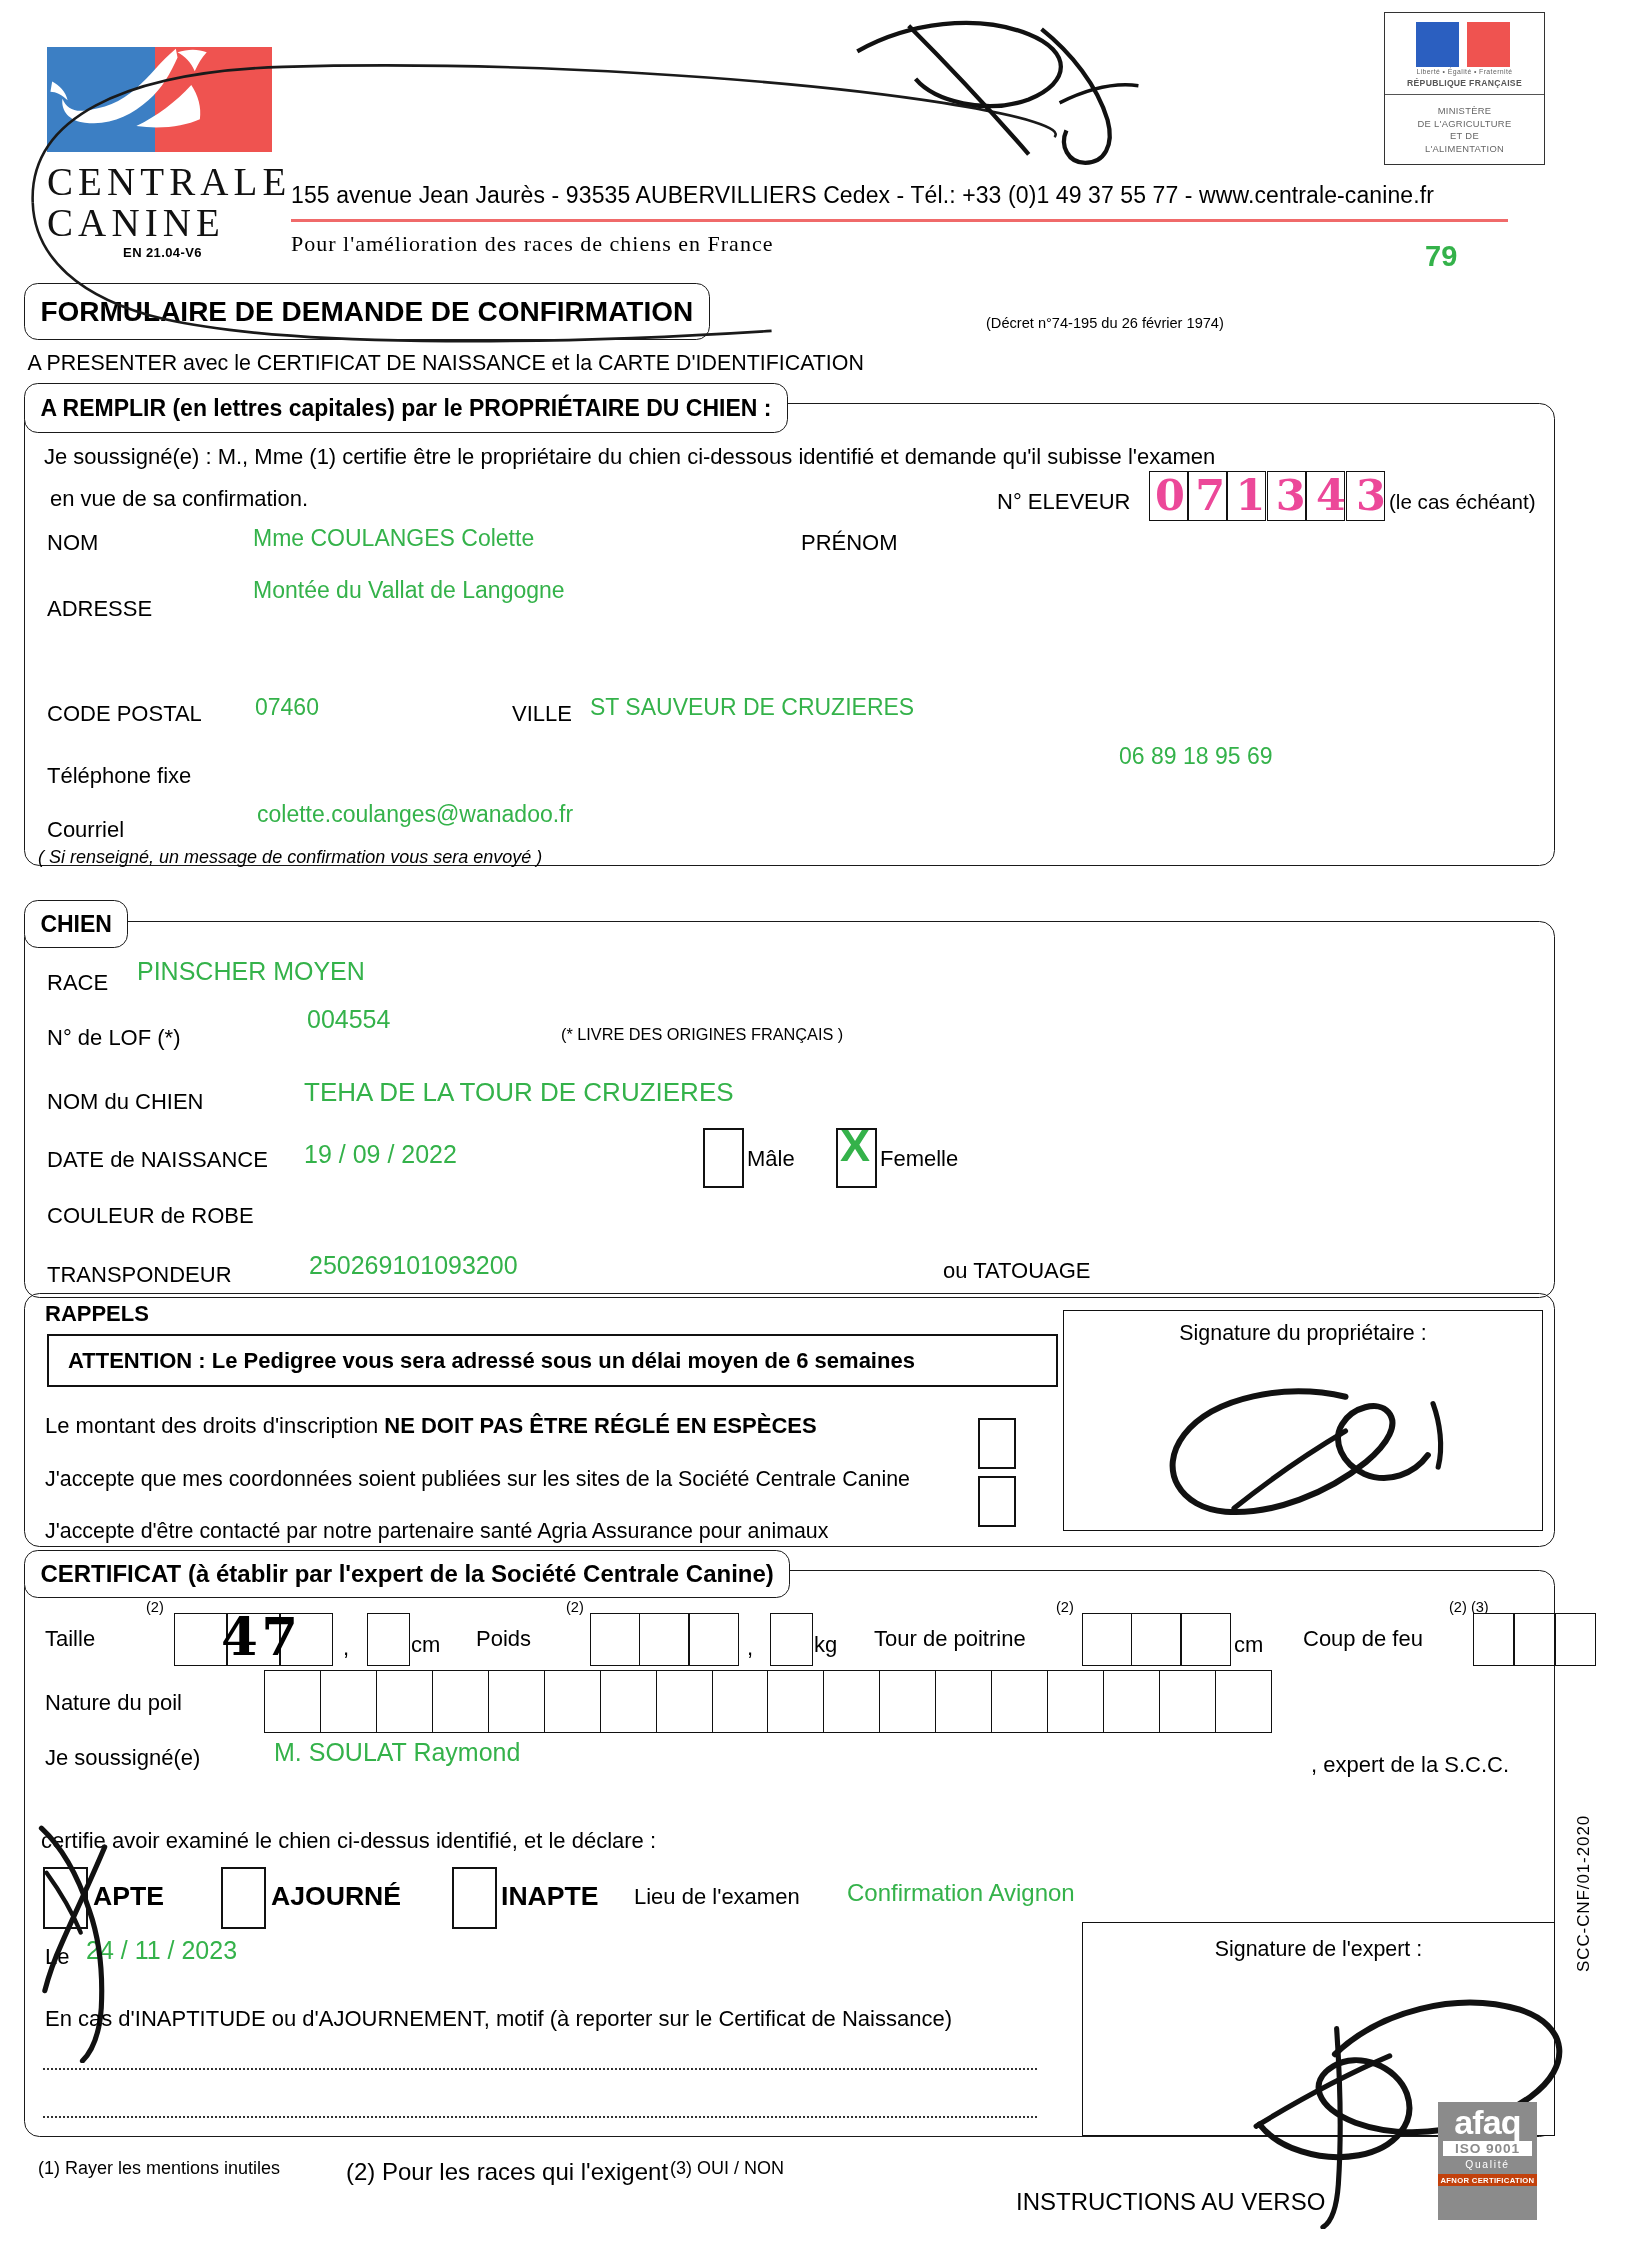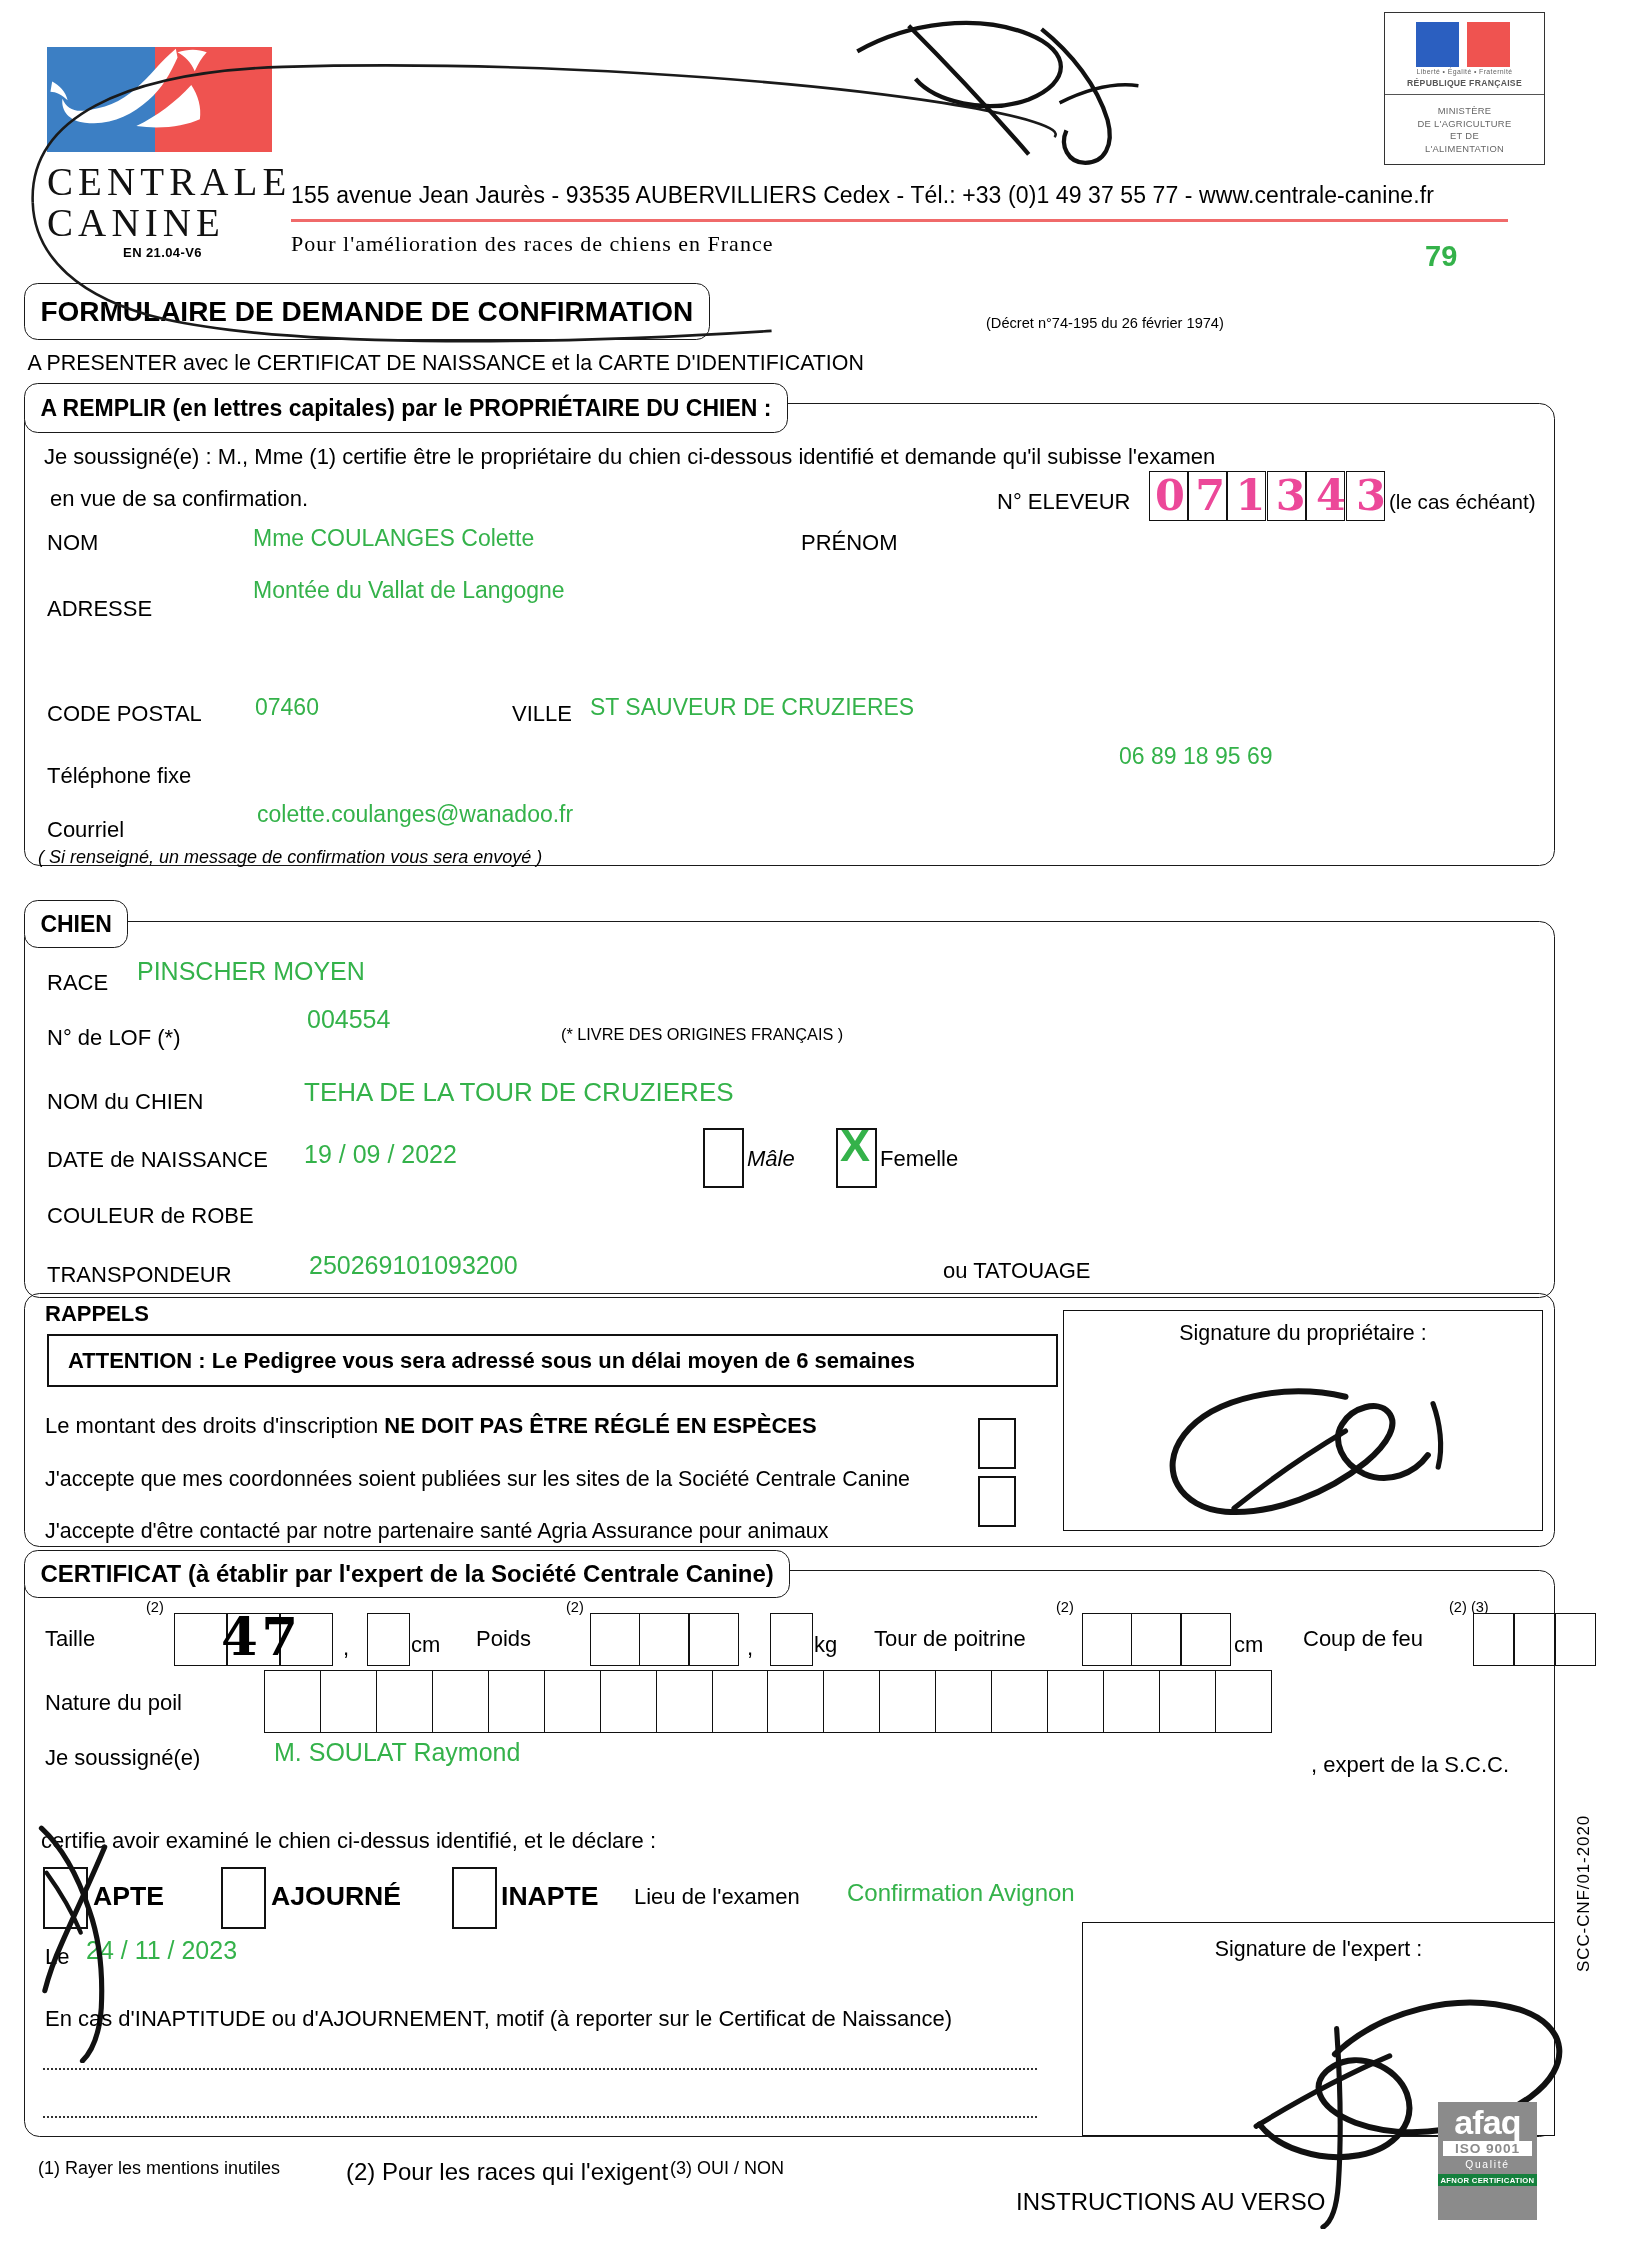--- a/index.html
+++ b/index.html
@@ -109,21 +109,21 @@
 
   
   #afaq {
     left:1438px; top:2102px; width:99px; height:118px;
     background:#8b8b8b; color:#fff; text-align:center;
     display:flex; flex-direction:column; justify-content:flex-start;
   }
   #afaq .a1 { font-size:34px; font-weight:bold; line-height:1; letter-spacing:-0.9px; padding-top:3.4px; }
   #afaq .a2 { font-size:13.7px; font-weight:bold; background:#fff; color:#8b8b8b; margin:1.7px 5.1px; letter-spacing:0.9px; }
   #afaq .a3 { font-size:10.3px; letter-spacing:1.7px; margin-top:1.7px; }
-  #afaq .a4 { font-size:7.7px; font-weight:bold; letter-spacing:0.3px; background:#15803d; margin-top:3.4px; padding:1.7px 0; }
+  #afaq .a4 { font-size:7.7px; font-weight:bold; letter-spacing:0.3px; background:#c2410c; margin-top:3.4px; padding:1.7px 0; }
   #doc-ref {
     left:1574px; top:1972px;
     font-size:17px; letter-spacing:0.9px;
     transform:rotate(-90deg); transform-origin:left top;
     white-space:nowrap;
   }
 
   
   .sigsvg { position:absolute; pointer-events:none; }
 </style>
@@ -225,21 +225,21 @@
   <div class="val" style="left:307px; top:1005px; font-size:25px;">004554</div>
   <div class="small" style="left:561px; top:1025px;">(* LIVRE DES ORIGINES FRANÇAIS )</div>
 
   <div class="lbl" style="left:47px; top:1089px;">NOM du CHIEN</div>
   <div class="val" style="left:304px; top:1077px; font-size:26px;">TEHA DE LA TOUR DE CRUZIERES</div>
 
   <div class="lbl" style="left:47px; top:1147px;">DATE de NAISSANCE</div>
   <div class="val" style="left:304px; top:1140px; font-size:25px;">19 / 09 / 2022</div>
 
   <div class="chk" style="left:703px; top:1128px; width:41px; height:60px;"></div>
-  <div class="lbl" style="left:747px; top:1146px;font-style:italic;">Mâle</div>
+  <div class="lbl" style="left:747px; top:1146px;">Mâle</div>
   <div class="chk" style="left:836px; top:1128px; width:41px; height:60px;"></div>
   <div class="abs" style="left:840px; top:1123px; font-size:45px; font-weight:bold; color:#34b24a; line-height:1;">X</div>
   <div class="lbl" style="left:880px; top:1146px;">Femelle</div>
 
   <div class="lbl" style="left:47px; top:1203px;">COULEUR de ROBE</div>
   <div class="val" style="left:304px; top:1198px;"></div>
 
   <div class="lbl" style="left:47px; top:1262px;">TRANSPONDEUR</div>
   <div class="val" style="left:309px; top:1251px; font-size:25px;">250269101093200</div>
   <div class="lbl" style="left:943px; top:1258px;">ou TATOUAGE</div>

